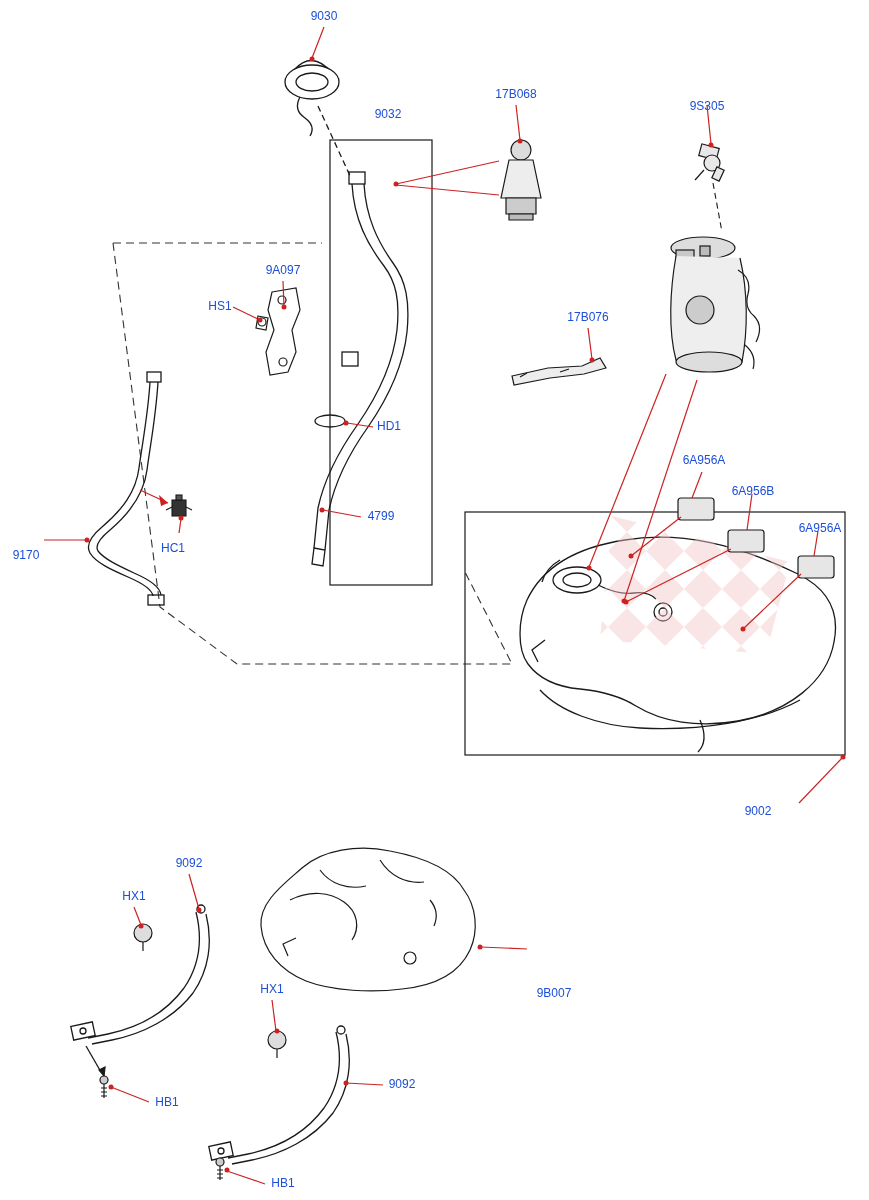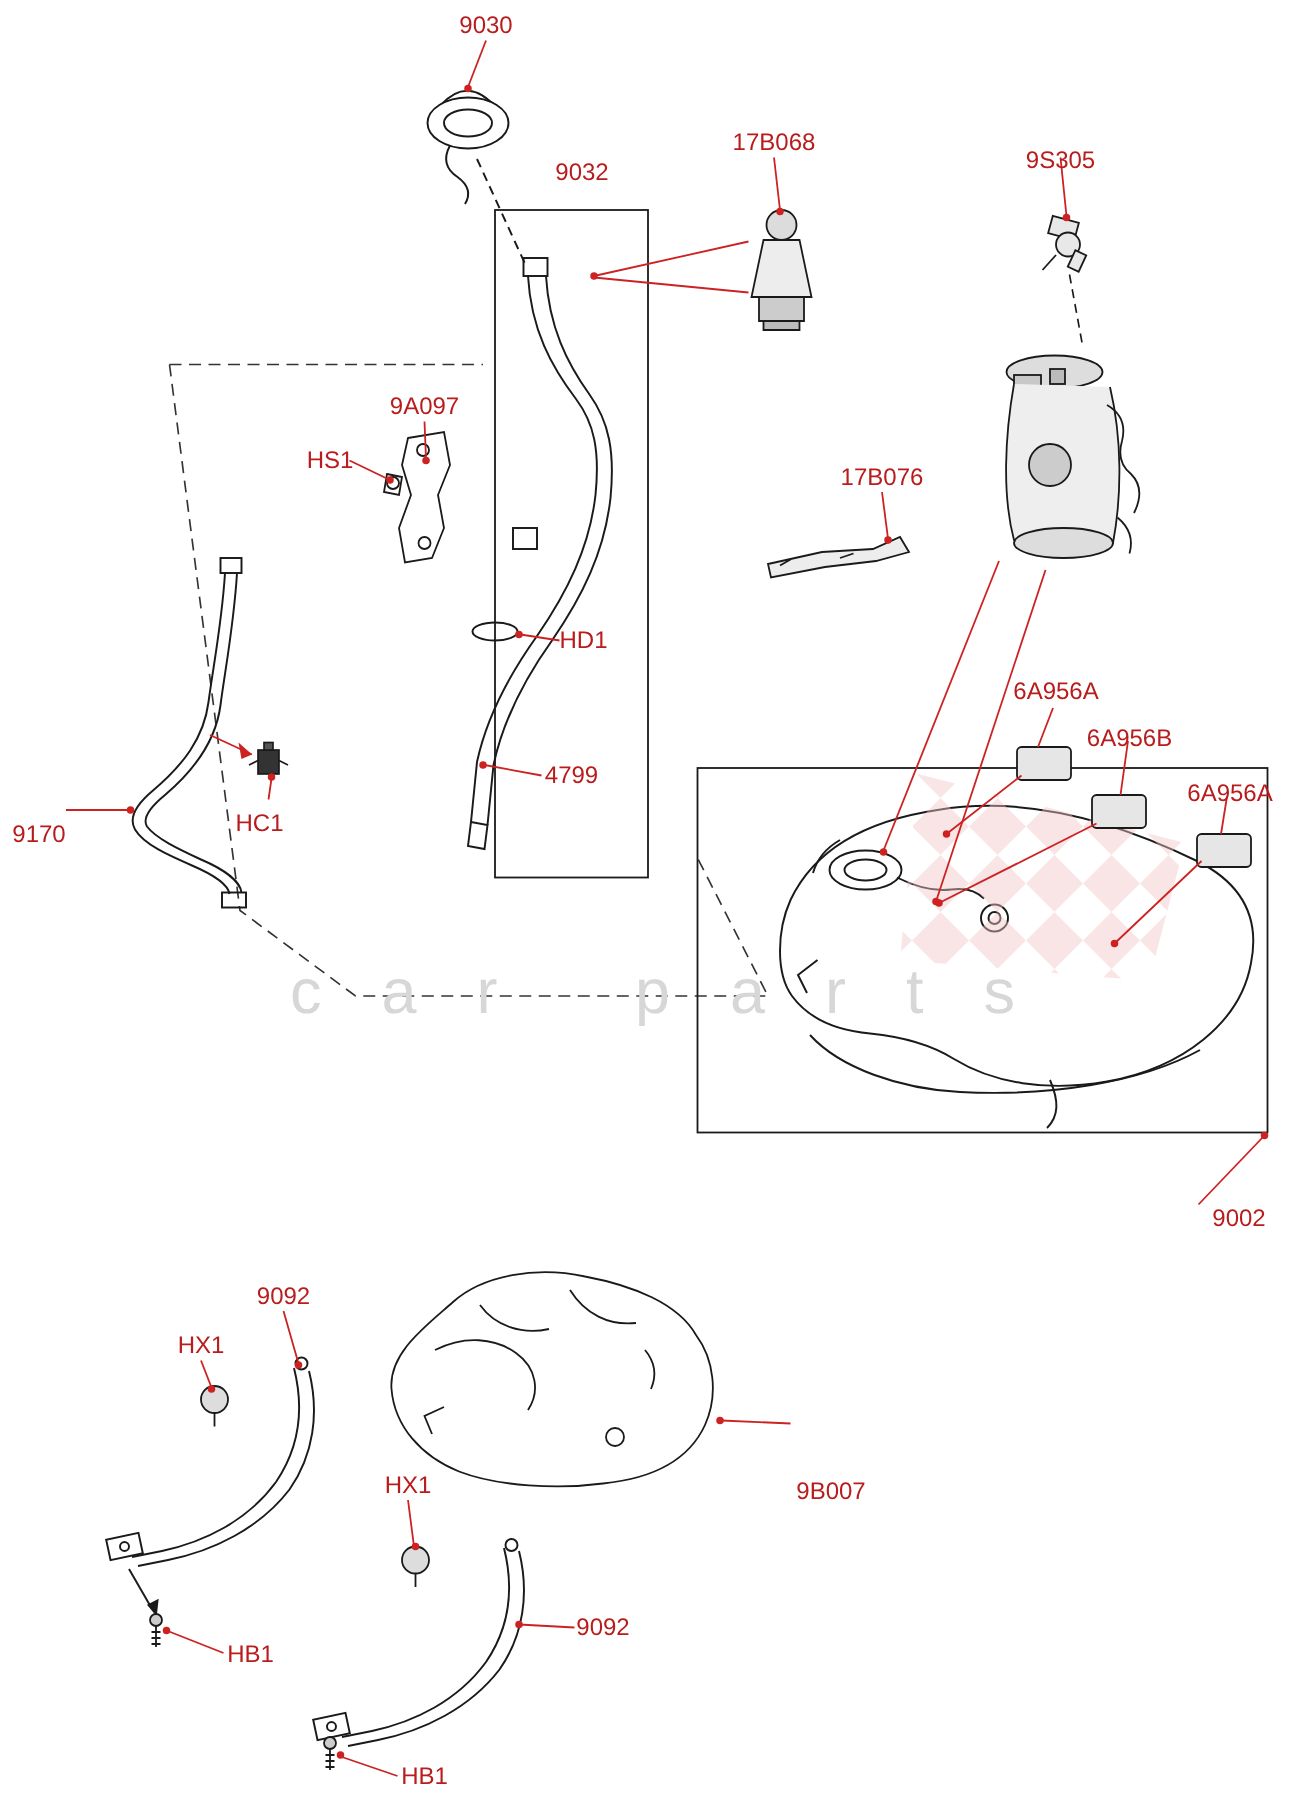--- a/index.html
+++ b/index.html
@@ -18,21 +18,21 @@
     z-index:2; pointer-events:none; white-space:nowrap;
   }
   .wm2 {
     position:absolute; left:455px; top:640px; transform:translateX(-50%);
     font-size:42px; font-weight:400; line-height:1;
     color:#d7d7d7; letter-spacing:40px;
     z-index:2; pointer-events:none; white-space:nowrap;
   }
   .lbl {
     position:absolute; transform:translateX(-50%);
-    color:#b91c1c; font-size:16px; font-weight:400;
+    color:#1d4ed8; font-size:12px; font-weight:400;
     white-space:nowrap; z-index:3; cursor:pointer;
   }
 </style>
 </head>
 <body>
 
 <div class="page">
 
 <svg class="diagram" width="869" height="1200" viewBox="0 0 869 1200">
   <defs>
@@ -240,37 +240,36 @@
     <circle cx="141" cy="926" r="2.5"></circle>
     <circle cx="480" cy="947" r="2.5"></circle>
     <circle cx="277" cy="1031" r="2.5"></circle>
     <circle cx="346" cy="1083" r="2.5"></circle>
     <circle cx="111" cy="1087" r="2.5"></circle>
     <circle cx="227" cy="1170" r="2.5"></circle>
     <path d="M168 503 L159 495 L161 506 Z"></path>
   </g>
 </svg>
 
-<div class="wm2">car parts</div>
 
 <div class="lbl" style="left:324px;top:9px">9030</div>
 <div class="lbl" style="left:388px;top:107px">9032</div>
 <div class="lbl" style="left:516px;top:87px">17B068</div>
 <div class="lbl" style="left:707px;top:99px">9S305</div>
 <div class="lbl" style="left:283px;top:263px">9A097</div>
 <div class="lbl" style="left:220px;top:299px">HS1</div>
 <div class="lbl" style="left:588px;top:310px">17B076</div>
 <div class="lbl" style="left:389px;top:419px">HD1</div>
 <div class="lbl" style="left:381px;top:509px">4799</div>
 <div class="lbl" style="left:704px;top:453px">6A956A</div>
 <div class="lbl" style="left:753px;top:484px">6A956B</div>
 <div class="lbl" style="left:820px;top:521px">6A956A</div>
 <div class="lbl" style="left:26px;top:548px">9170</div>
 <div class="lbl" style="left:173px;top:541px">HC1</div>
-<div class="lbl" style="left:826px;top:804px">9002</div>
+<div class="lbl" style="left:758px;top:804px">9002</div>
 <div class="lbl" style="left:189px;top:856px">9092</div>
 <div class="lbl" style="left:134px;top:889px">HX1</div>
 <div class="lbl" style="left:554px;top:986px">9B007</div>
 <div class="lbl" style="left:272px;top:982px">HX1</div>
 <div class="lbl" style="left:402px;top:1077px">9092</div>
 <div class="lbl" style="left:167px;top:1095px">HB1</div>
 <div class="lbl" style="left:283px;top:1176px">HB1</div>
 
 </div>
 

